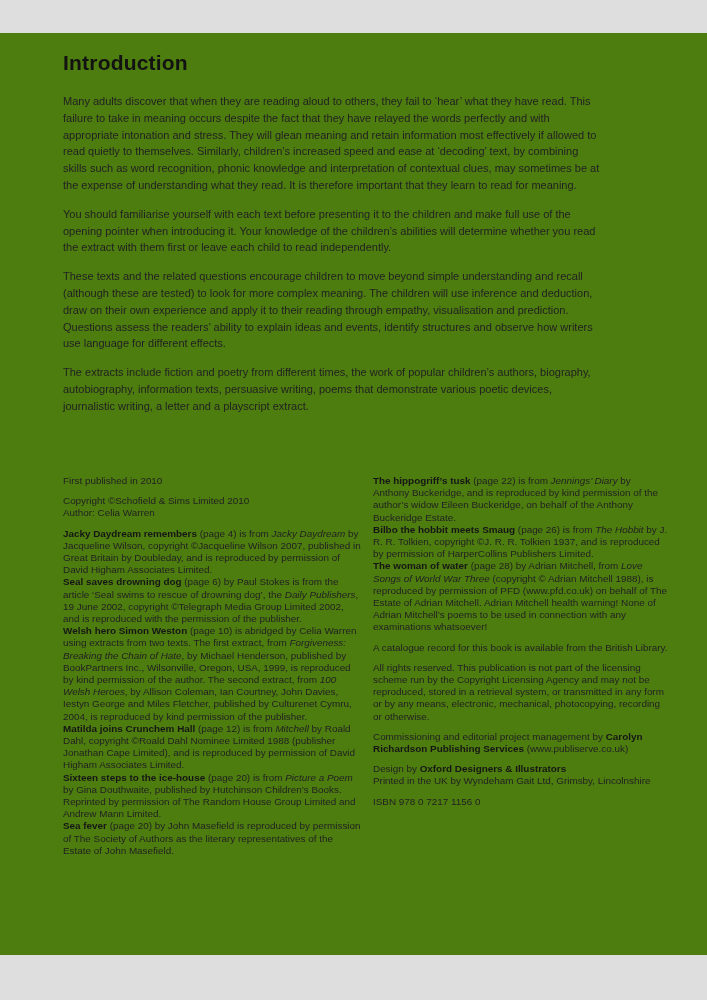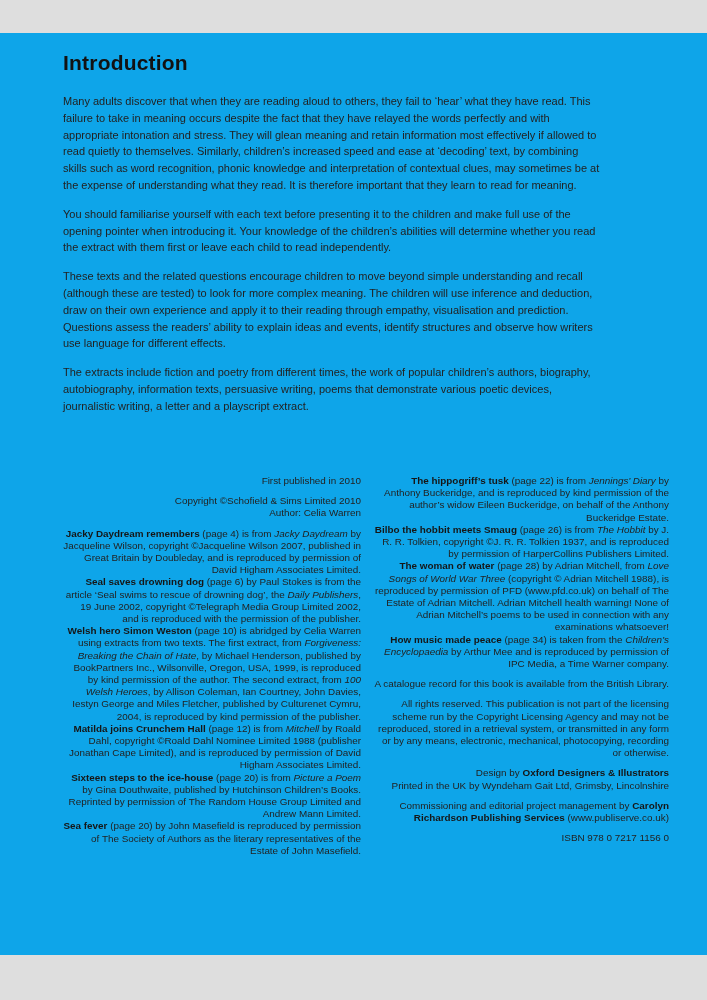--- a/index.html
+++ b/index.html
@@ -7,40 +7,40 @@
     width:707px;height:1000px;position:relative;overflow:hidden;
     background:#ffffff;
     font-family:"Liberation Sans","DejaVu Sans",sans-serif;
     color:#1c1c1c;
     -webkit-font-smoothing:antialiased;
   }
   .strip{position:absolute;left:0;right:0;background:#dedede;}
   .strip.top{top:0;height:33px;}
   .strip.bottom{bottom:0;height:45px;}
 
-  .sheet{position:absolute;top:33px;bottom:45px;left:0;right:0;background:#0ea5e9;}
+  .sheet{position:absolute;top:33px;bottom:45px;left:0;right:0;background:#4d7c0f;}
 
   .intro{position:absolute;left:63px;top:18px;width:540px;}
   h1.title{
     margin:0 0 18px 0;
     font-size:21px;font-weight:700;color:#121212;letter-spacing:0.2px;
   }
   .intro-paras p{
     margin:0 0 12px 0;
     font-size:11px;line-height:16.8px;color:#222222;
   }
 
   .colophon{
     position:absolute;left:63px;top:442px;width:606px;
     display:flex;gap:12px;
     font-size:9.9px;line-height:12.2px;color:#222222;
   }
   .col-left{width:298px;flex:none;}
   .col-right{width:296px;flex:none;}
-  .block{margin:0 0 8px 0;text-align:right;}
+  .block{margin:0 0 8px 0;}
   .block:last-child{margin-bottom:4px;}
   .line{margin:0;}
   b{font-weight:700;color:#161616;}
   i{font-style:italic;}
 </style>
 </head>
 <body>
 
 <div class="strip top"></div>
 <div class="strip bottom"></div>
@@ -73,34 +73,33 @@
           <div class="line"><b>Matilda joins Crunchem Hall</b><span> (page 12) is from </span><i>Mitchell</i><span> by Roald Dahl, copyright ©Roald Dahl Nominee Limited 1988 (publisher Jonathan Cape Limited), and is reproduced by permission of David Higham Associates Limited.</span></div>
           <div class="line"><b>Sixteen steps to the ice-house</b><span> (page 20) is from </span><i>Picture a Poem</i><span> by Gina Douthwaite, published by Hutchinson Children’s Books. Reprinted by permission of The Random House Group Limited and Andrew Mann Limited.</span></div>
           <div class="line"><b>Sea fever</b><span> (page 20) by John Masefield is reproduced by permission of The Society of Authors as the literary representatives of the Estate of John Masefield.</span></div>
         </div>
       </div>
     <div class="col-right">
         <div class="block">
           <div class="line"><b>The hippogriff’s tusk</b><span> (page 22) is from </span><i>Jennings’ Diary</i><span> by Anthony Buckeridge, and is reproduced by kind permission of the author’s widow Eileen Buckeridge, on behalf of the Anthony Buckeridge Estate.</span></div>
           <div class="line"><b>Bilbo the hobbit meets Smaug</b><span> (page 26) is from </span><i>The Hobbit</i><span> by J. R. R. Tolkien, copyright ©J. R. R. Tolkien 1937, and is reproduced by permission of HarperCollins Publishers Limited.</span></div>
           <div class="line"><b>The woman of water</b><span> (page 28) by Adrian Mitchell, from </span><i>Love Songs of World War Three</i><span> (copyright © Adrian Mitchell 1988), is reproduced by permission of PFD (www.pfd.co.uk) on behalf of The Estate of Adrian Mitchell. Adrian Mitchell health warning! None of Adrian Mitchell’s poems to be used in connection with any examinations whatsoever!</span></div>
-          <div class="line"><b>How music made peace</b><span> (page 34) is taken from the </span><i>Children’s Encyclopaedia</i><span> by Arthur Mee and is reproduced by permission of IPC Media, a Time Warner company.</span></div>
         </div>
         <div class="block">
           <div class="line"><span>A catalogue record for this book is available from the British Library.</span></div>
         </div>
         <div class="block">
           <div class="line"><span>All rights reserved. This publication is not part of the licensing scheme run by the Copyright Licensing Agency and may not be reproduced, stored in a retrieval system, or transmitted in any form or by any means, electronic, mechanical, photocopying, recording or otherwise.</span></div>
         </div>
         <div class="block">
+          <div class="line"><span>Commissioning and editorial project management by </span><b>Carolyn Richardson Publishing Services</b><span> (www.publiserve.co.uk)</span></div>
+        </div>
+        <div class="block">
           <div class="line"><span>Design by </span><b>Oxford Designers &amp; Illustrators</b></div>
           <div class="line"><span>Printed in the UK by Wyndeham Gait Ltd, Grimsby, Lincolnshire</span></div>
-        </div>
-        <div class="block">
-          <div class="line"><span>Commissioning and editorial project management by </span><b>Carolyn Richardson Publishing Services</b><span> (www.publiserve.co.uk)</span></div>
         </div>
         <div class="block">
           <div class="line"><span>ISBN 978 0 7217 1156 0</span></div>
         </div>
       </div>
   </div>
 
 </div>
 
 </body></html>

